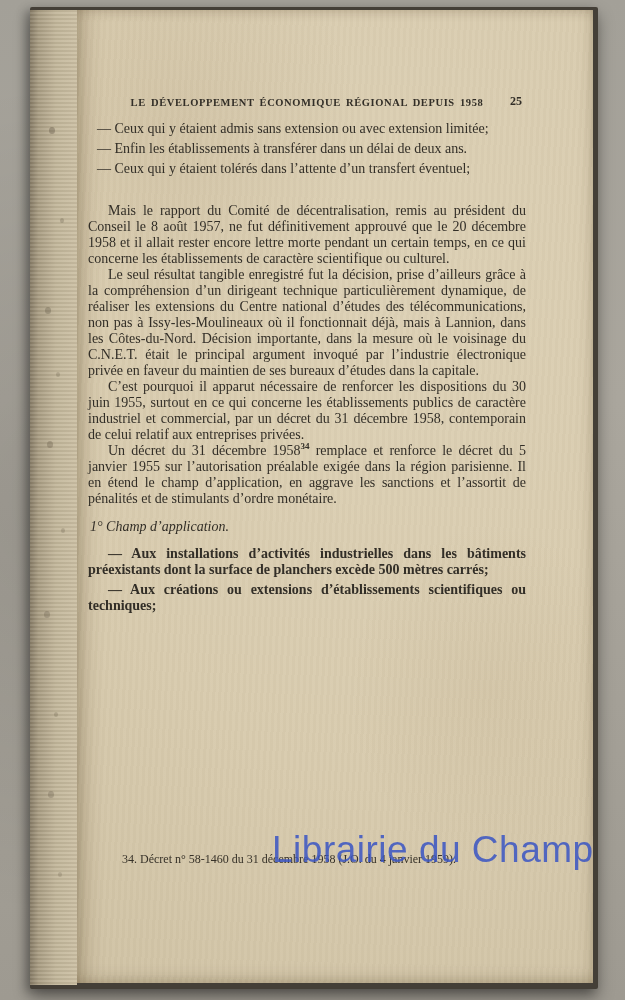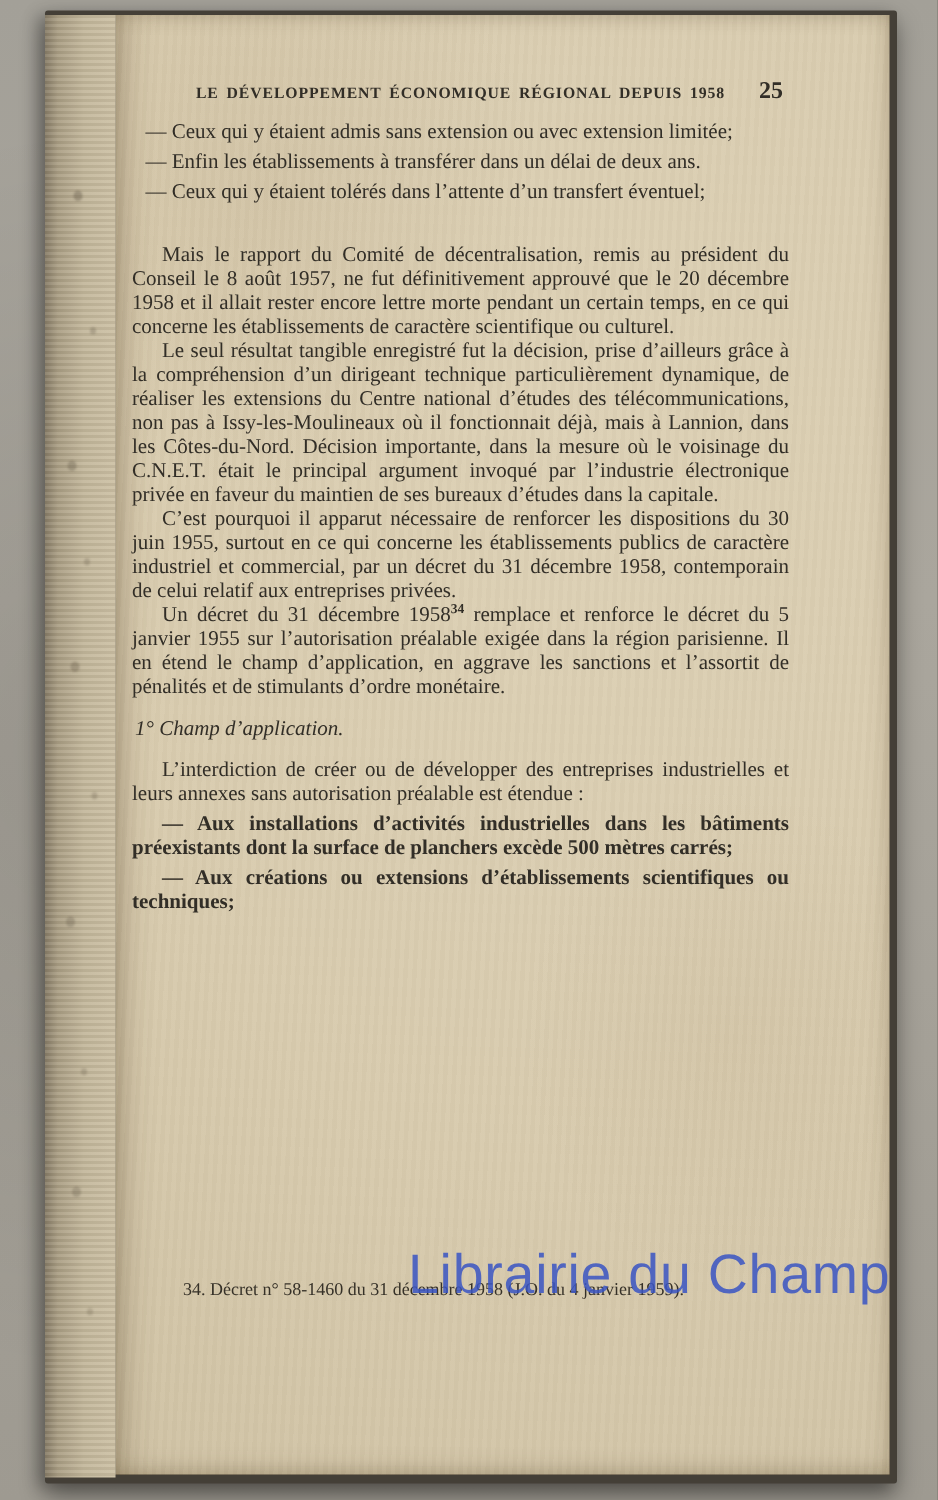--- a/index.html
+++ b/index.html
@@ -86,36 +86,36 @@
     position: absolute;
     left: 11px;
     top: 0;
     width: 438px;
     color: #322e27;
     font-size: 14px;
     line-height: 16px;
   }
   .header {
     position: relative;
-    margin-top: 44px;
+    margin-top: 84px;
     height: 15px;
     text-align: center;
     white-space: nowrap;
   }
   .running-title {
     font-size: 10.5px;
     font-weight: bold;
     letter-spacing: 0.6px;
     word-spacing: 2px;
   }
   .page-number {
     position: absolute;
     right: 4px;
     top: -1px;
-    font-size: 16px;
+    font-size: 12px;
     font-weight: bold;
   }
   .intro-list { margin-top: 12px; }
   .hang {
     margin: 0 0 4px 0;
     padding-left: 34px;
     text-indent: -25px;
     text-align: justify;
   }
   .body {
@@ -189,21 +189,20 @@
 
         <p class="body after-list">Mais le rapport du Comité de décentralisation, remis au président du Conseil le 8 août 1957, ne fut définitivement approuvé que le 20 décembre 1958 et il allait rester encore lettre morte pendant un certain temps, en ce qui concerne les établissements de caractère scientifique ou culturel.</p>
         <p class="body">Le seul résultat tangible enregistré fut la décision, prise d’ailleurs grâce à la compréhension d’un dirigeant technique particulièrement dynamique, de réaliser les extensions du Centre national d’études des télécommunications, non pas à Issy-les-Moulineaux où il fonctionnait déjà, mais à Lannion, dans les Côtes-du-Nord. Décision importante, dans la mesure où le voisinage du C.N.E.T. était le principal argument invoqué par l’industrie électronique privée en faveur du maintien de ses bureaux d’études dans la capitale.</p>
         <p class="body">C’est pourquoi il apparut nécessaire de renforcer les dispositions du 30 juin 1955, surtout en ce qui concerne les établissements publics de caractère industriel et commercial, par un décret du 31 décembre 1958, contemporain de celui relatif aux entreprises privées.</p>
 
 
         <p class="body"><span>Un décret du 31 décembre 1958</span><sup>34</sup><span> remplace et renforce le décret du 5 janvier 1955 sur l’autorisation préalable exigée dans la région parisienne. Il en étend le champ d’application, en aggrave les sanctions et l’assortit de pénalités et de stimulants d’ordre monétaire.</span></p>
 
         <p class="subsection-heading">1° Champ d’application.</p>
 
-        <p class="body">L’interdiction de créer ou de développer des entreprises industrielles et leurs annexes sans autorisation préalable est étendue :</p>
 
         <p class="body dash">— Aux installations d’activités industrielles dans les bâtiments préexistants dont la surface de planchers excède 500 mètres carrés;</p>
         <p class="body dash">— Aux créations ou extensions d’établissements scientifiques ou techniques;</p>
 
       </div>
       <p class="footnote">34. Décret n° 58-1460 du 31 décembre 1958 (J.O. du 4 janvier 1959).</p>
     </div>
   </div>
   <div class="watermark">Librairie du Champ</div>
 </div>

